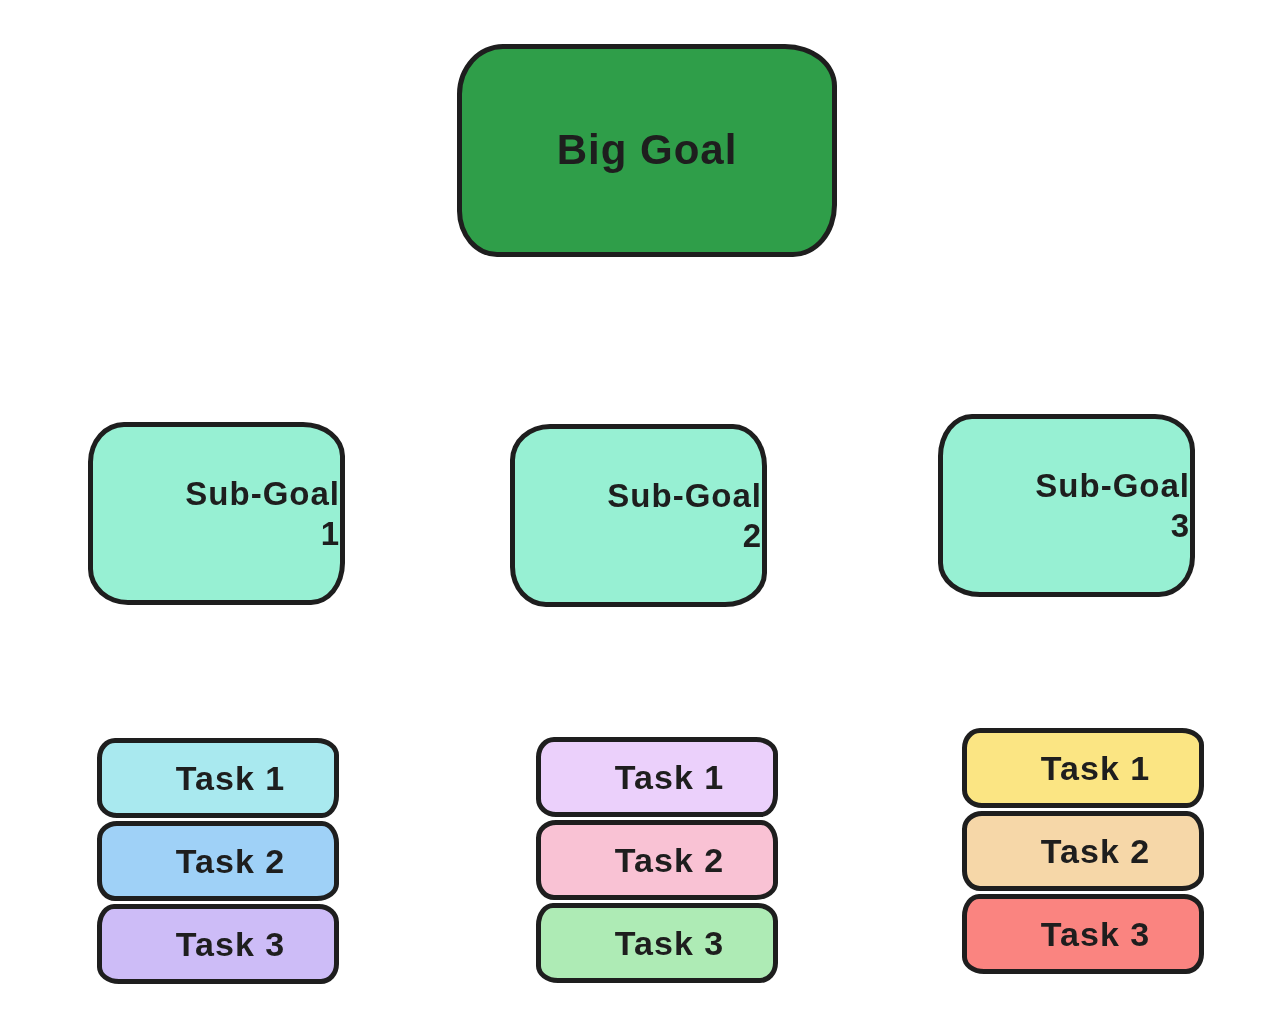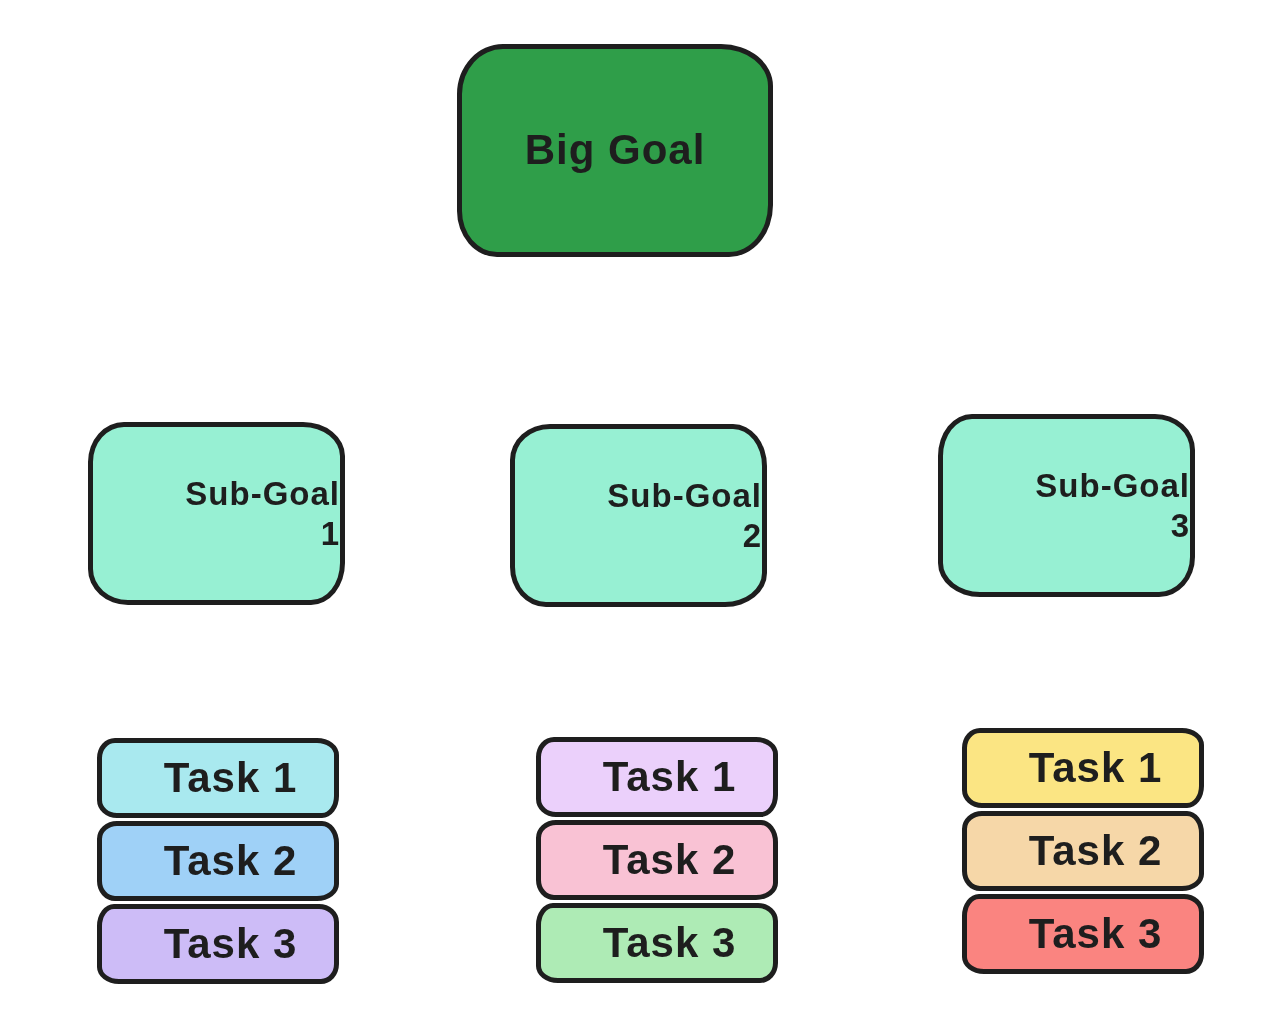--- a/index.html
+++ b/index.html
@@ -25,37 +25,37 @@
     align-items: center;
     justify-content: center;
     text-align: center;
     font-weight: 600;
     letter-spacing: 1px;
     line-height: 1.2;
   }
   
   .big-goal {
     left: 457px; top: 44px;
-    width: 316px; height: 213px;
+    width: 380px; height: 213px;
     border-radius: 46px 52px 44px 40px / 50px 42px 52px 46px;
     font-size: 42px;
   }
   .sub-goal {
     width: 257px; height: 183px;
     border-radius: 36px 42px 34px 40px / 40px 34px 42px 36px;
     font-size: 33px;
     align-items: flex-end;
   }
   .sub-goal-1 { left: 88px;  top: 422px; }
   .sub-goal-2 { left: 510px; top: 424px; border-radius: 40px 34px 42px 36px / 36px 42px 34px 40px; }
   .sub-goal-3 { left: 938px; top: 414px; border-radius: 34px 40px 36px 42px / 42px 36px 40px 34px; }
   .task {
     width: 242px; height: 80px;
     border-radius: 18px 22px 17px 20px / 20px 17px 22px 18px;
-    font-size: 42px;
+    font-size: 34px;
     padding-left: 25px;
   }
   
   .t-0-0 { left: 97px;  top: 738px; }
   .t-0-1 { left: 97px;  top: 821px; border-radius: 20px 17px 22px 18px / 18px 22px 17px 20px; }
   .t-0-2 { left: 97px;  top: 904px; border-radius: 17px 20px 18px 22px / 22px 18px 20px 17px; }
   
   .t-1-0 { left: 536px; top: 737px; }
   .t-1-1 { left: 536px; top: 820px; border-radius: 20px 17px 22px 18px / 18px 22px 17px 20px; }
   .t-1-2 { left: 536px; top: 903px; border-radius: 17px 20px 18px 22px / 22px 18px 20px 17px; }

